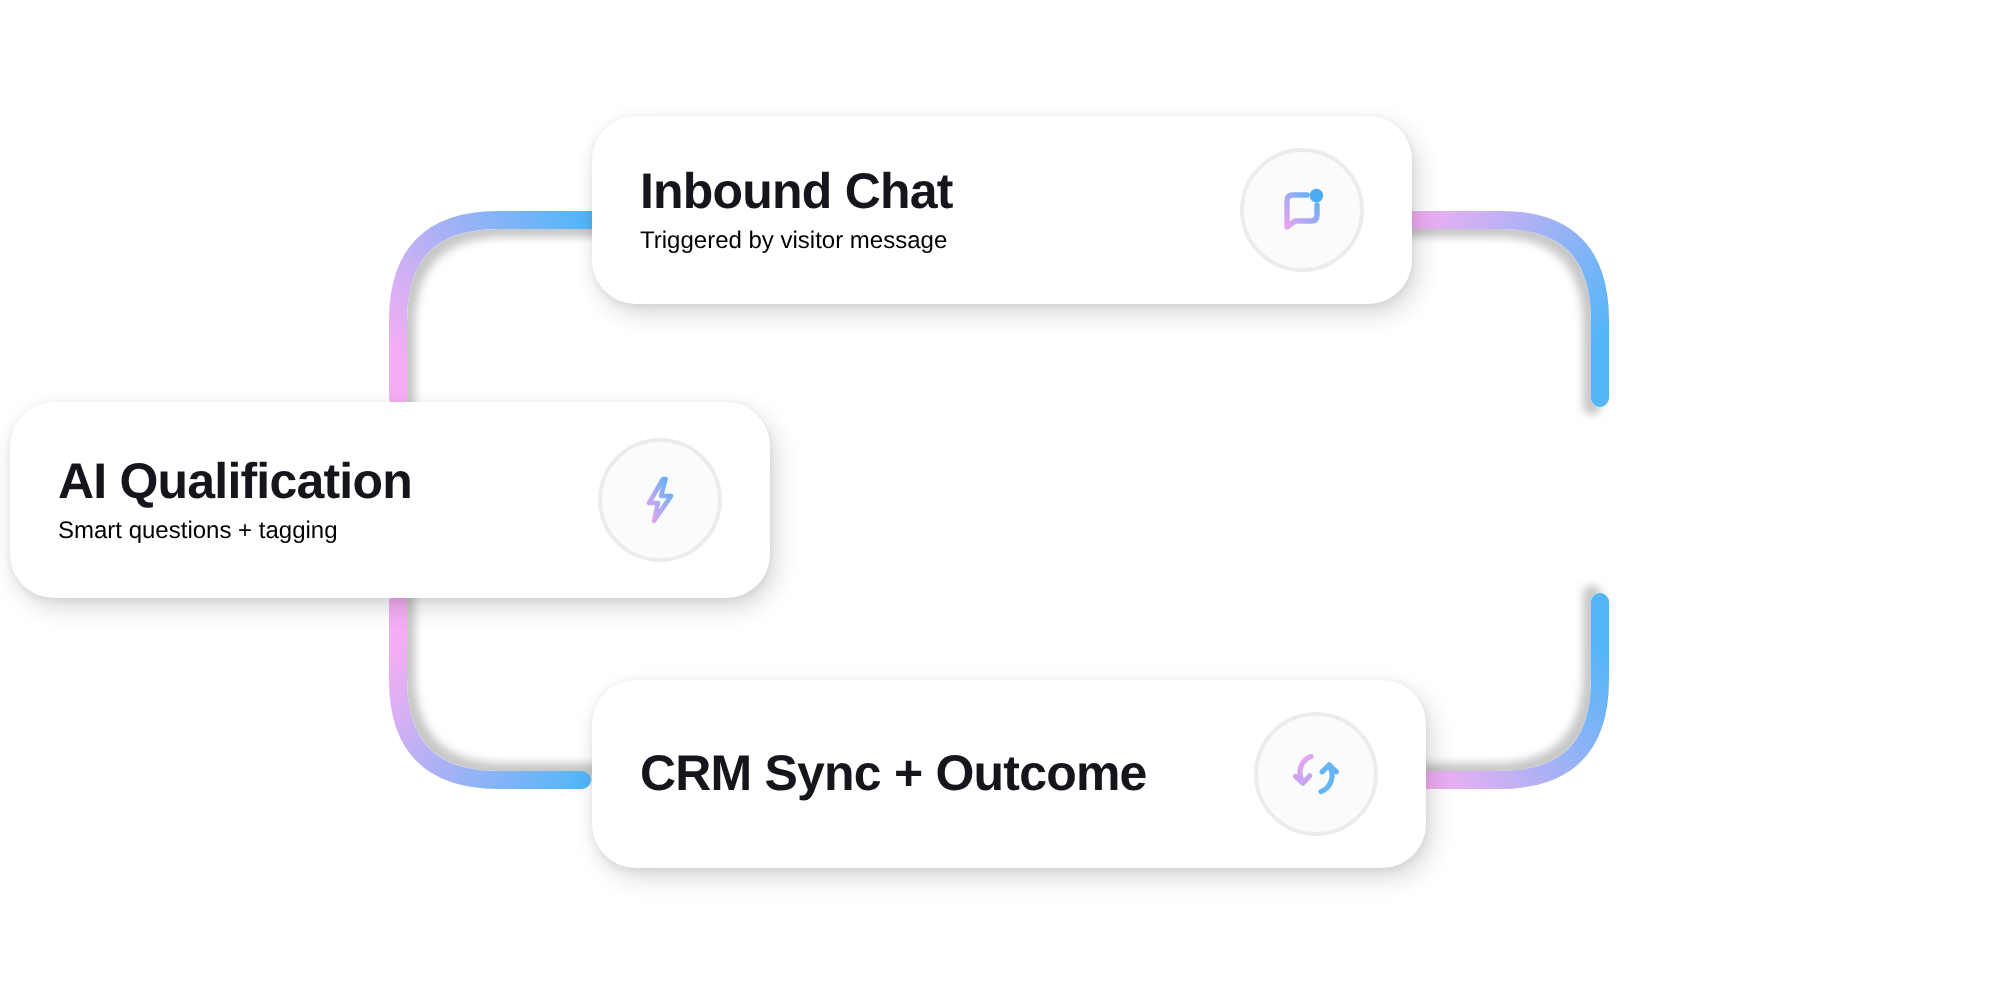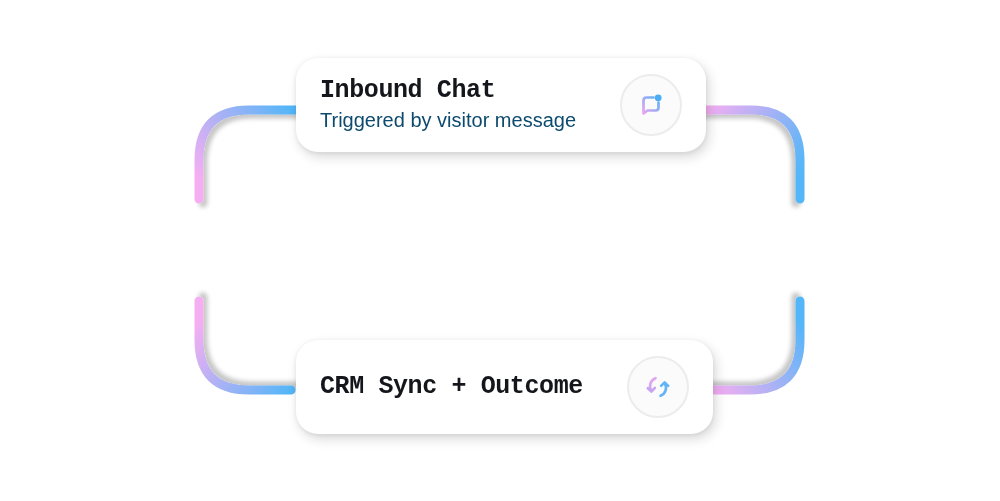--- a/index.html
+++ b/index.html
@@ -36,26 +36,25 @@
   .card-right  { left: 600px; top: 201px; width: 393px; height: 98px; }
   .card-bottom { left: 296px; top: 340px; width: 417px; height: 94px; }
   .card-text { display: flex; flex-direction: column; gap: 3px; min-width: 0; }
   .card-title {
     font-size: 25px;
     font-weight: 700;
     letter-spacing: -0.4px;
     color: #15161c;
     line-height: 1.12;
     white-space: nowrap;
-    font-family: Liberation Mono, monospace;
   }
   .card-subtitle {
-    font-size: 20px;
+    font-size: 12px;
     font-weight: 400;
-    color: #0c4a6e;
+    color: #000000;
     line-height: 1.22;
     white-space: nowrap;
   }
   .icon-circle {
     width: 62px; height: 62px;
     flex: 0 0 62px;
     border-radius: 50%;
     background: #fbfbfc;
     border: 2px solid #ececef;
     box-sizing: border-box;
@@ -120,20 +119,37 @@
             <stop offset="0" stop-color="#eba4f0"></stop>
               <stop offset="1" stop-color="#57b2f5"></stop>
           </linearGradient>
         </defs>
         <path d="M18.5 8.5 H11.5 Q8.5 8.5 8.5 11.5 V24.5 L12.5 21.5 H20.5 Q23.5 21.5 23.5 18.5 V13.5" fill="none" stroke="url(#icChat)" stroke-width="2.7" stroke-linecap="round" stroke-linejoin="round"></path>
         <circle cx="23.2" cy="8.8" r="3.4" fill="#4badf3"></circle>
       </svg>
     </div>
   </div>
 
+  <div class="card card-left">
+    <div class="card-text">
+      <div class="card-title">AI Qualification</div>
+      <div class="card-subtitle">Smart questions + tagging</div>
+    </div>
+    <div class="icon-circle">
+      <svg width="32" height="32" viewBox="0 0 32 32">
+        <defs>
+          <linearGradient id="icBolt" x1="0" y1="1" x2="1" y2="0">
+            <stop offset="0" stop-color="#eba4f0"></stop>
+              <stop offset="1" stop-color="#57b2f5"></stop>
+          </linearGradient>
+        </defs>
+        <path d="M17.5 5.5 L10.5 17.5 H15 L13 26.5 L21.5 14 H16.5 L18.8 5.5 Z" fill="none" stroke="url(#icBolt)" stroke-width="2.3" stroke-linecap="round" stroke-linejoin="round"></path>
+      </svg>
+    </div>
+  </div>
 
 
   <div class="card card-bottom">
     <div class="card-text">
       <div class="card-title">CRM Sync + Outcome</div>
     </div>
     <div class="icon-circle">
       <svg width="32" height="32" viewBox="0 0 32 32">
         <defs>
           <linearGradient id="icSyncP" x1="0.3" y1="0" x2="0.7" y2="1">

